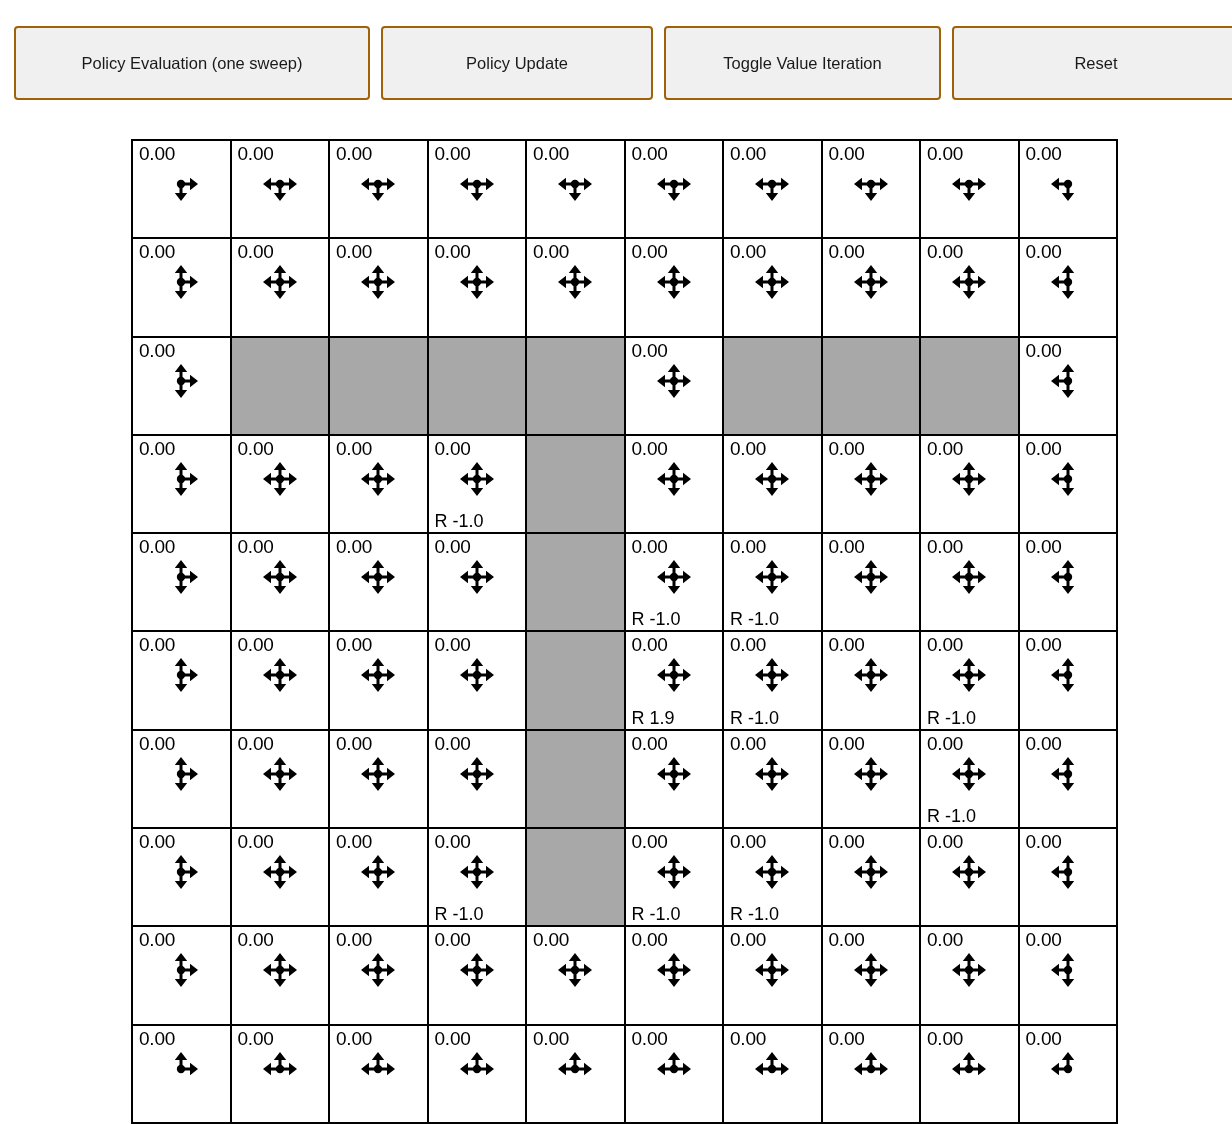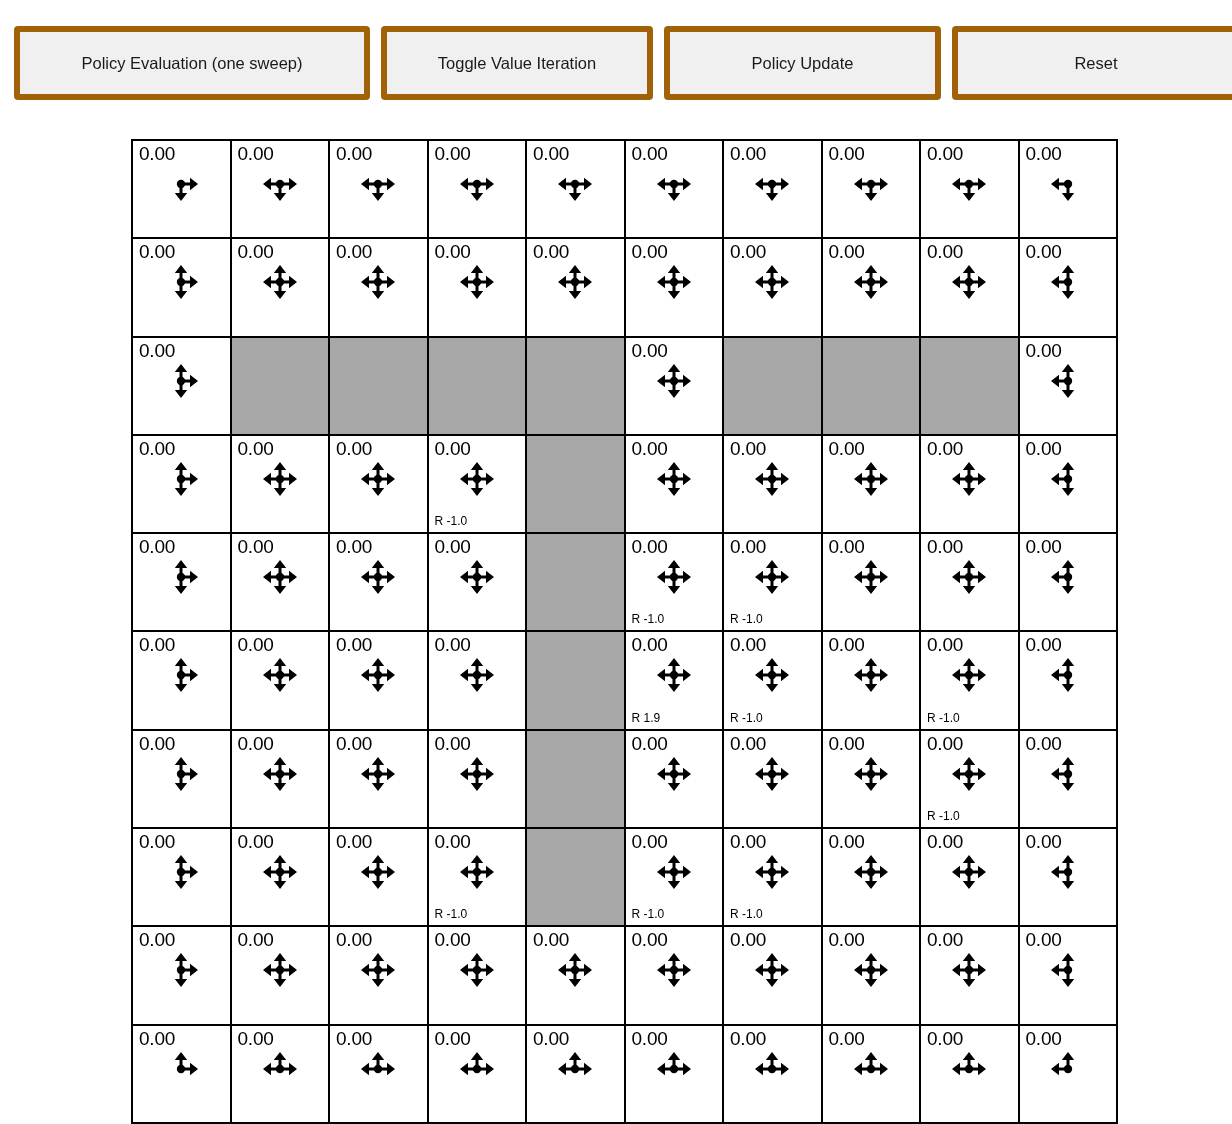--- a/index.html
+++ b/index.html
@@ -23,21 +23,21 @@
   
   .toolbar {
     position: absolute;
     left: 14px;
     top: 26px;
     display: flex;
     gap: 11px;
   }
   .tool-btn {
     background: #f0f0f0;
-    border: 6px solid #a16207;
+    border: 2px solid #a16207;
     border-radius: 4px;
     height: 74px;
     display: flex;
     align-items: center;
     justify-content: center;
     font-size: 16.5px;
     color: #1a1a1a;
     padding: 0 10px;
     box-sizing: border-box;
     cursor: pointer;
@@ -80,21 +80,21 @@
     left: 6px;
     top: 3px;
     font-size: 19px;
     line-height: 20px;
     letter-spacing: -0.2px;
   }
   .reward {
     position: absolute;
     left: 6px;
     bottom: 4px;
-    font-size: 12px;
+    font-size: 18px;
     line-height: 13px;
     margin-top: 9px;
   }
   .arrows {
     position: absolute;
     left: 0;
     top: 20px;
     width: 100%;
     height: 46px;
   }
@@ -106,22 +106,22 @@
     transform: translate(-50%, -50%);
   }
 </style>
 </head>
 <body>
 
 <div class="page">
 
   <div class="toolbar">
       <div class="tool-btn">Policy Evaluation (one sweep)</div>
+      <div class="tool-btn">Policy Update</div>
       <div class="tool-btn">Toggle Value Iteration</div>
-      <div class="tool-btn">Policy Update</div>
       <div class="tool-btn">Reset</div>
     </div>
 
   <div class="grid-wrap">
     <table class="grid">
       <tbody>
           <tr>
             <td>
               <div class="cell-inner">
                 <div class="val">0.00</div>

